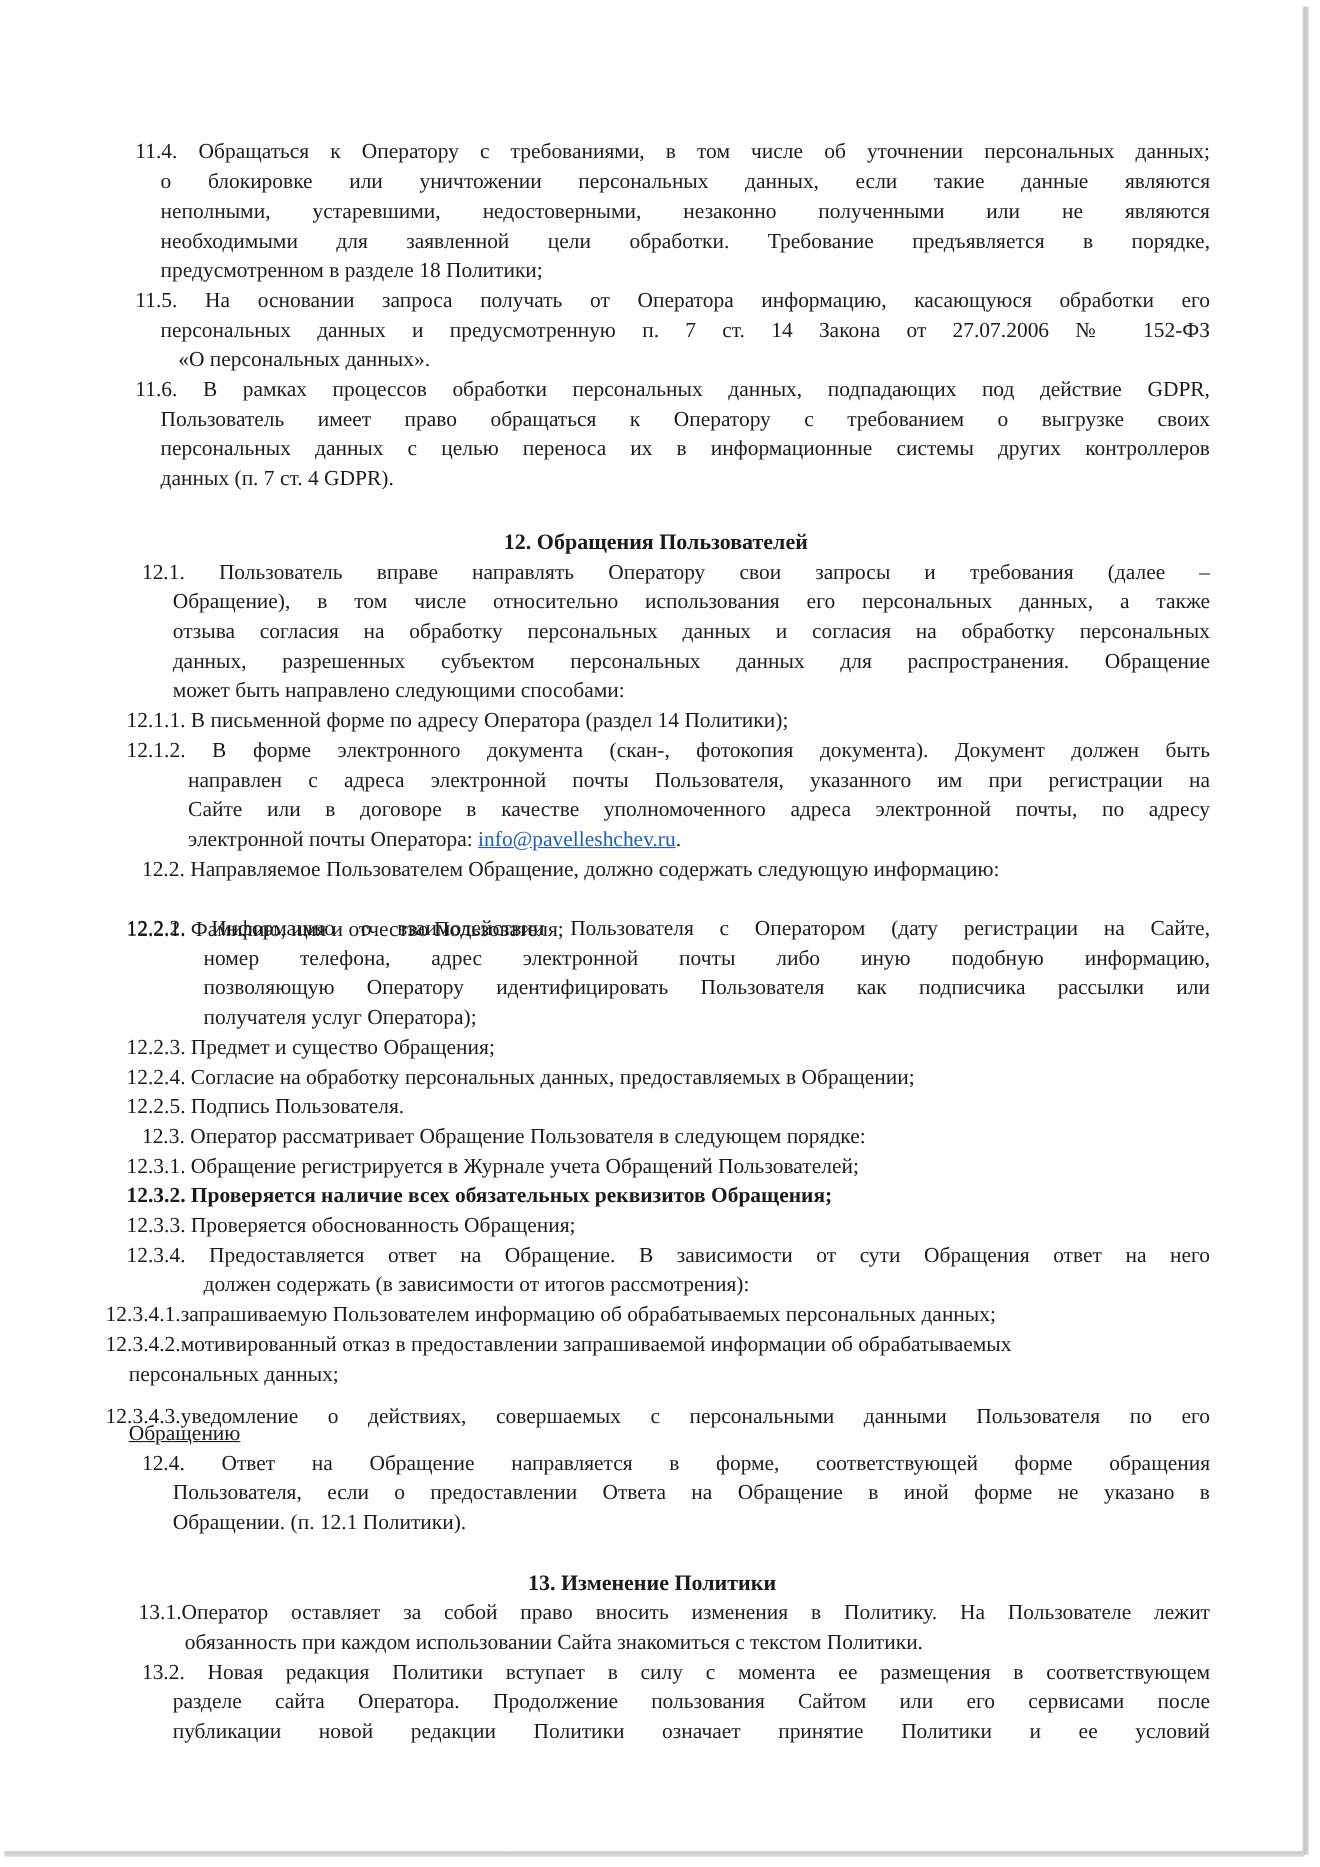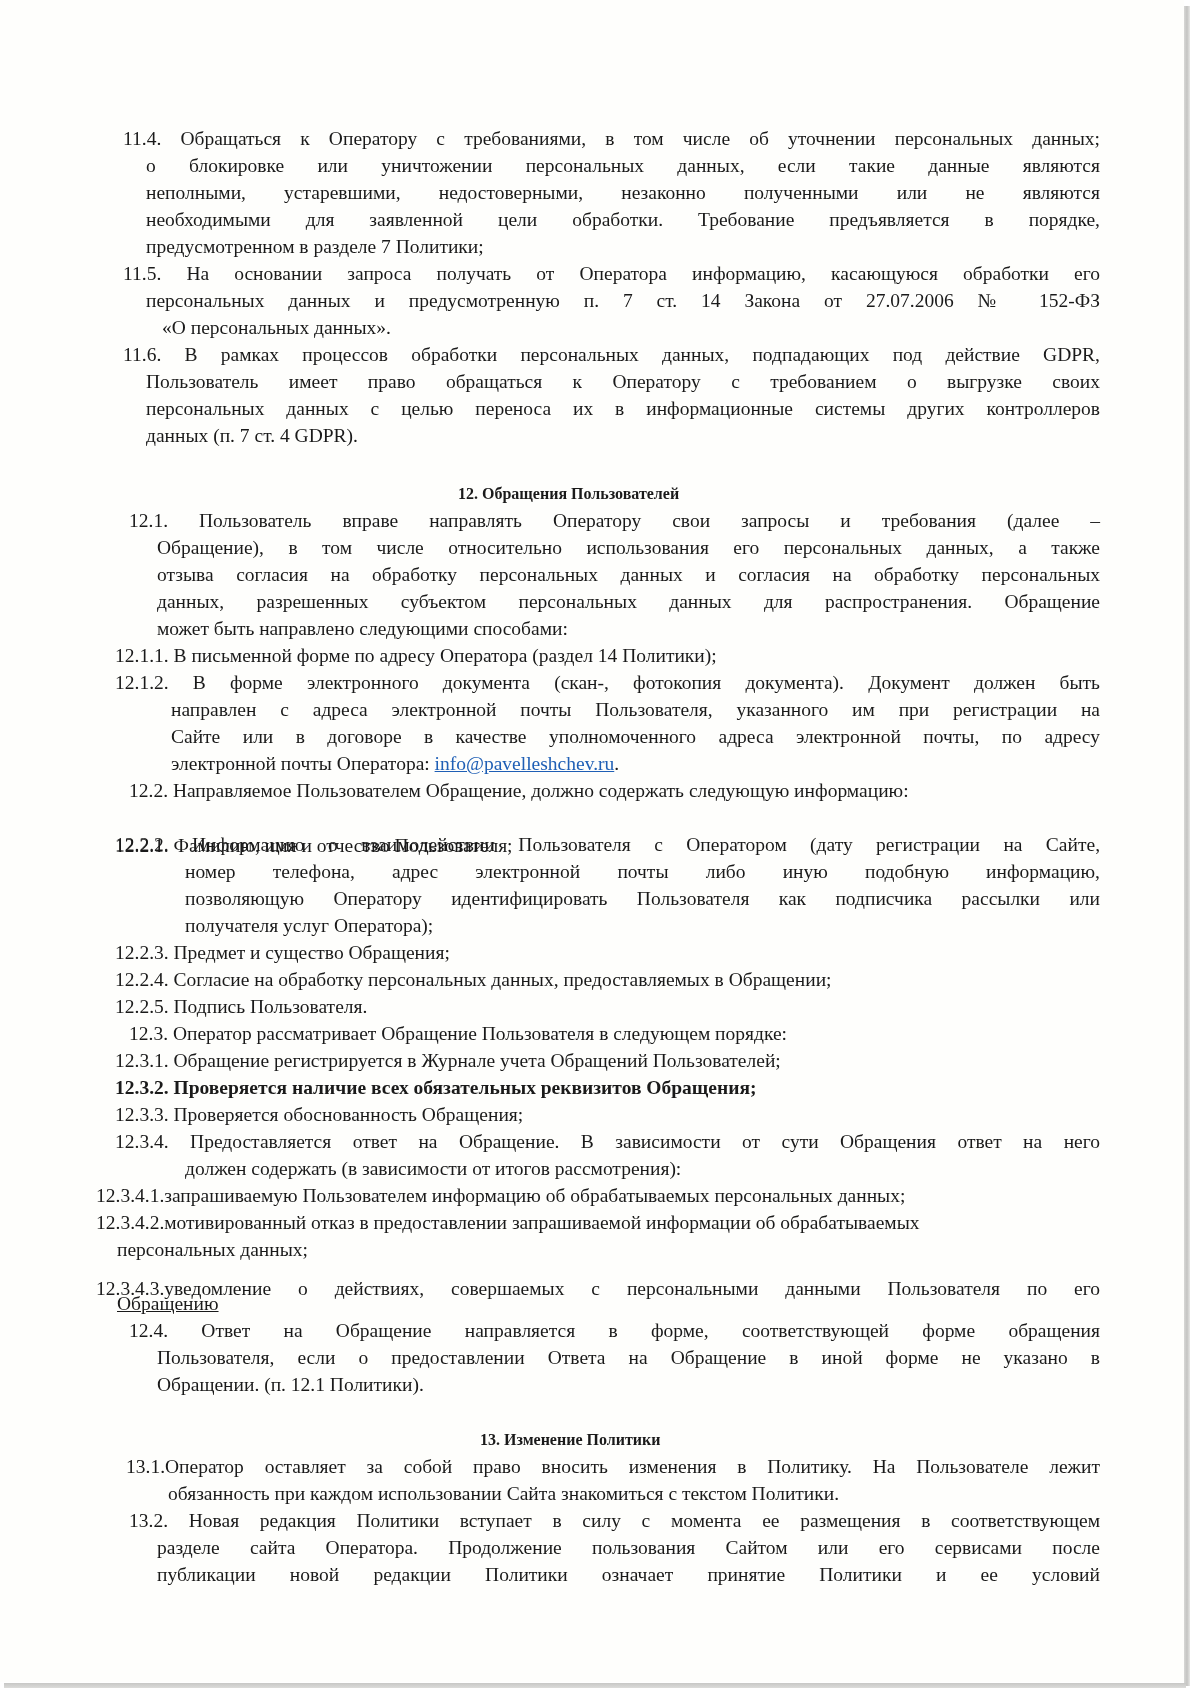--- a/index.html
+++ b/index.html
@@ -26,40 +26,40 @@
       font-size: 19.5px; line-height: 27.2px;
     }
     .line {
       position: absolute; white-space: nowrap;
     }
     .just {
       text-align: justify; text-align-last: justify; white-space: normal;
     }
     .heading {
       position: absolute; font-weight: bold; white-space: nowrap;
-      font-size: 16px;
+      font-size: 20px;
     }
     a.link { color: #1f5fb5; text-decoration: underline; }
   </style>
 </head>
 <body>
 
 <div class="page"></div>
 <div class="edge-right"></div>
 <div class="edge-bottom"></div>
 
 <div class="content">
 
   <div class="line" style="left:123px; top:125px; width:977px;">
     <span class="just" style="display:block;"><span>11.4.</span> <span>Обращаться к Оператору с требованиями, в том числе об уточнении персональных данных;</span></span>
   </div>
   <div class="line just" style="left:146px; top:152px; width:954px;">о блокировке или уничтожении персональных данных, если такие данные являются</div>
   <div class="line just" style="left:146px; top:179px; width:954px;">неполными, устаревшими, недостоверными, незаконно полученными или не являются</div>
   <div class="line just" style="left:146px; top:206px; width:954px;">необходимыми для заявленной цели обработки. Требование предъявляется в порядке,</div>
-  <div class="line" style="left:146px; top:233px;">предусмотренном в разделе 7 Политики;</div>
+  <div class="line" style="left:146px; top:233px;">предусмотренном в разделе 18 Политики;</div>
 
   <div class="line just" style="left:123px; top:260px; width:977px;"><span>11.5.</span> <span>На основании запроса получать от Оператора информацию, касающуюся обработки его</span></div>
   <div class="line just" style="left:146px; top:287px; width:954px;">персональных данных и предусмотренную п. 7 ст. 14 Закона от 27.07.2006 № 152-ФЗ</div>
   <div class="line" style="left:146px; top:314px;margin-left:16px;">«О персональных данных».</div>
 
   <div class="line just" style="left:123px; top:341px; width:977px;"><span>11.6.</span> <span>В рамках процессов обработки персональных данных, подпадающих под действие GDPR,</span></div>
   <div class="line just" style="left:146px; top:368px; width:954px;">Пользователь имеет право обращаться к Оператору с требованием о выгрузке своих</div>
   <div class="line just" style="left:146px; top:395px; width:954px;">персональных данных с целью переноса их в информационные системы других контроллеров</div>
   <div class="line" style="left:146px; top:422px;">данных (п. 7 ст. 4 GDPR).</div>
 

